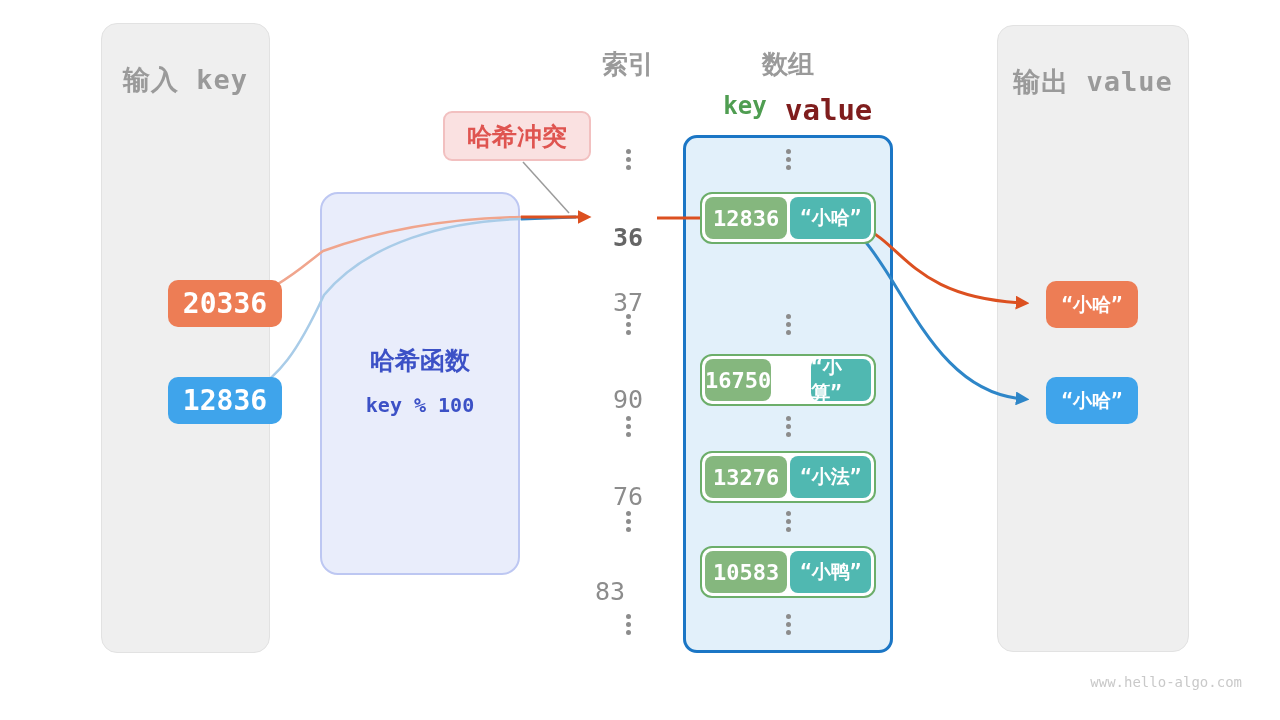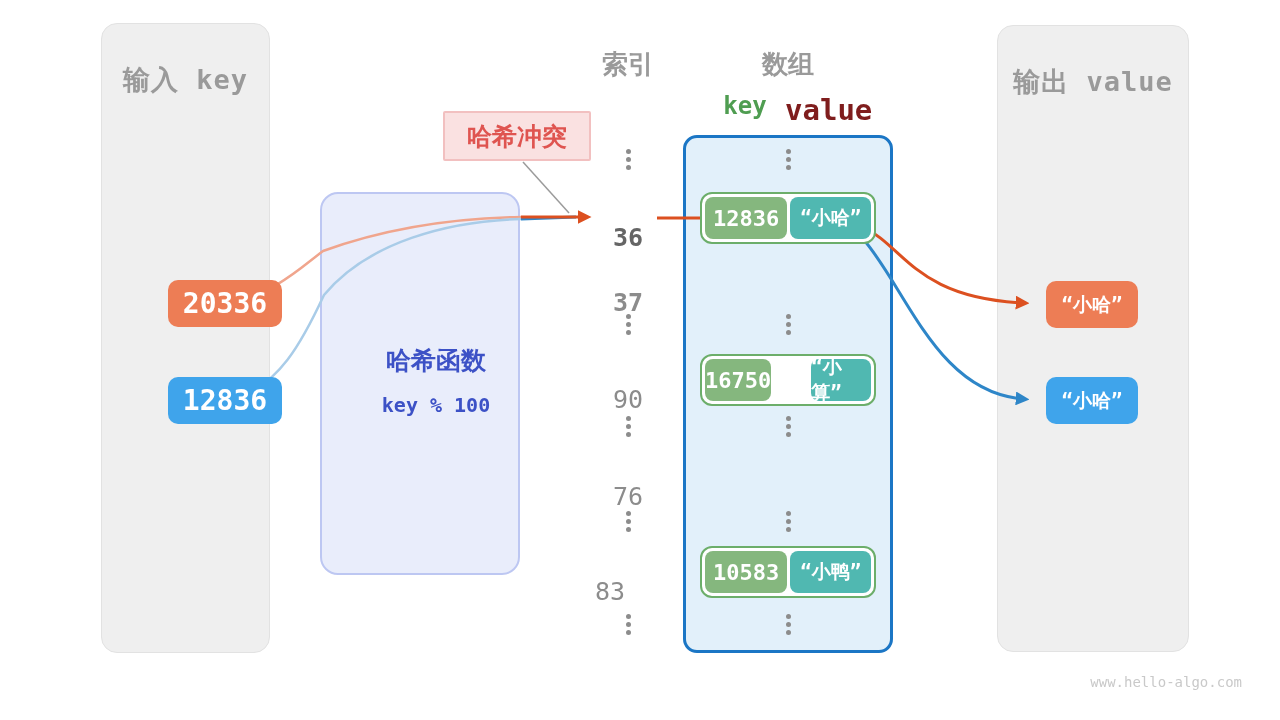--- a/index.html
+++ b/index.html
@@ -22,24 +22,24 @@
   .orange { background:#ed7d55; }
   .blue   { background:#3fa4eb; }
 
   .hash-box { position:absolute; left:320px; top:192px; width:200px; height:383px;
     background:#e9edfb; border:2px solid #bdc7f2; border-radius:18px; z-index:1; }
   .hash-title { position:absolute; width:100%; text-align:center; top:344px;
     font-weight:bold; font-size:25px; color:#3c51c6; z-index:10; }
   .hash-formula { position:absolute; width:100%; text-align:center; top:393px;
     font-family:"DejaVu Sans Mono","Liberation Mono",monospace;
     font-weight:bold; font-size:20px; color:#3c51c6; z-index:10; }
-  .hash-text-wrap { position:absolute; left:336px; top:0; width:200px; height:720px; z-index:10; pointer-events:none; }
+  .hash-text-wrap { position:absolute; left:320px; top:0; width:200px; height:720px; z-index:10; pointer-events:none; }
 
   .collision-label { position:absolute; left:443px; top:111px; width:148px; height:50px;
-    background:#fae1e1; border:2px solid #f2c0c0; border-radius:2px; z-index:10;
+    background:#fae1e1; border:2px solid #f2c0c0; border-radius:9px; z-index:10;
     display:flex; align-items:center; justify-content:center;
     font-weight:bold; font-size:25px; color:#df5450; }
 
   .array-box { position:absolute; left:683px; top:135px; width:210px; height:518px;
     background:#e2f0fa; border:3px solid #1b76c5; border-radius:14px; z-index:2; }
 
   .kv-row { position:absolute; left:700px; width:176px; height:52px; z-index:10;
     background:#ffffff; border:2px solid #6cae6a; border-radius:12px;
     display:flex; gap:3px; padding:3px; }
   .kv-key { flex:1.02; background:#85b77e; border-radius:8px;
@@ -128,21 +128,21 @@
 
   <div class="col-header" style="left:705px; top:92px; width:80px; font-size:24px; color:#4f9d51;">key</div>
   <div class="col-header" style="left:785px; top:93px; width:85px; font-size:29px; color:#7f1d1d;">value</div>
 
   <div class="vdots" style="left:593px; top:149px;">
       <i></i>
       <i></i>
       <i></i>
     </div>
   <div class="idx-item idx-bold" style="left:593px; top:202px;">36</div>
-  <div class="idx-item" style="left:593px; top:267px;font-weight:bold;">37</div>
+  <div class="idx-item" style="left:593px; top:267px;">37</div>
   <div class="vdots" style="left:593px; top:314px;">
       <i></i>
       <i></i>
       <i></i>
     </div>
   <div class="idx-item" style="left:593px; top:364px;">90</div>
   <div class="vdots" style="left:593px; top:416px;">
       <i></i>
       <i></i>
       <i></i>
@@ -187,20 +187,24 @@
     </div>
 
   <div class="kv-row" style="top:192px;">
     <div class="kv-key">12836</div>
     <div class="kv-val">“小哈”</div>
   </div>
   <div class="kv-row" style="top:354px;gap:40px;">
     <div class="kv-key">16750</div>
     <div class="kv-val">“小算”</div>
   </div>
+  <div class="kv-row" style="top:451px;">
+    <div class="kv-key">13276</div>
+    <div class="kv-val">“小法”</div>
+  </div>
   <div class="kv-row" style="top:546px;">
     <div class="kv-key">10583</div>
     <div class="kv-val">“小鸭”</div>
   </div>
 
   <div class="out-box orange" style="left:1046px; top:281px;">“小哈”</div>
   <div class="out-box blue" style="left:1046px; top:377px;">“小哈”</div>
 
   <div class="watermark">www.hello-algo.com</div>
 

